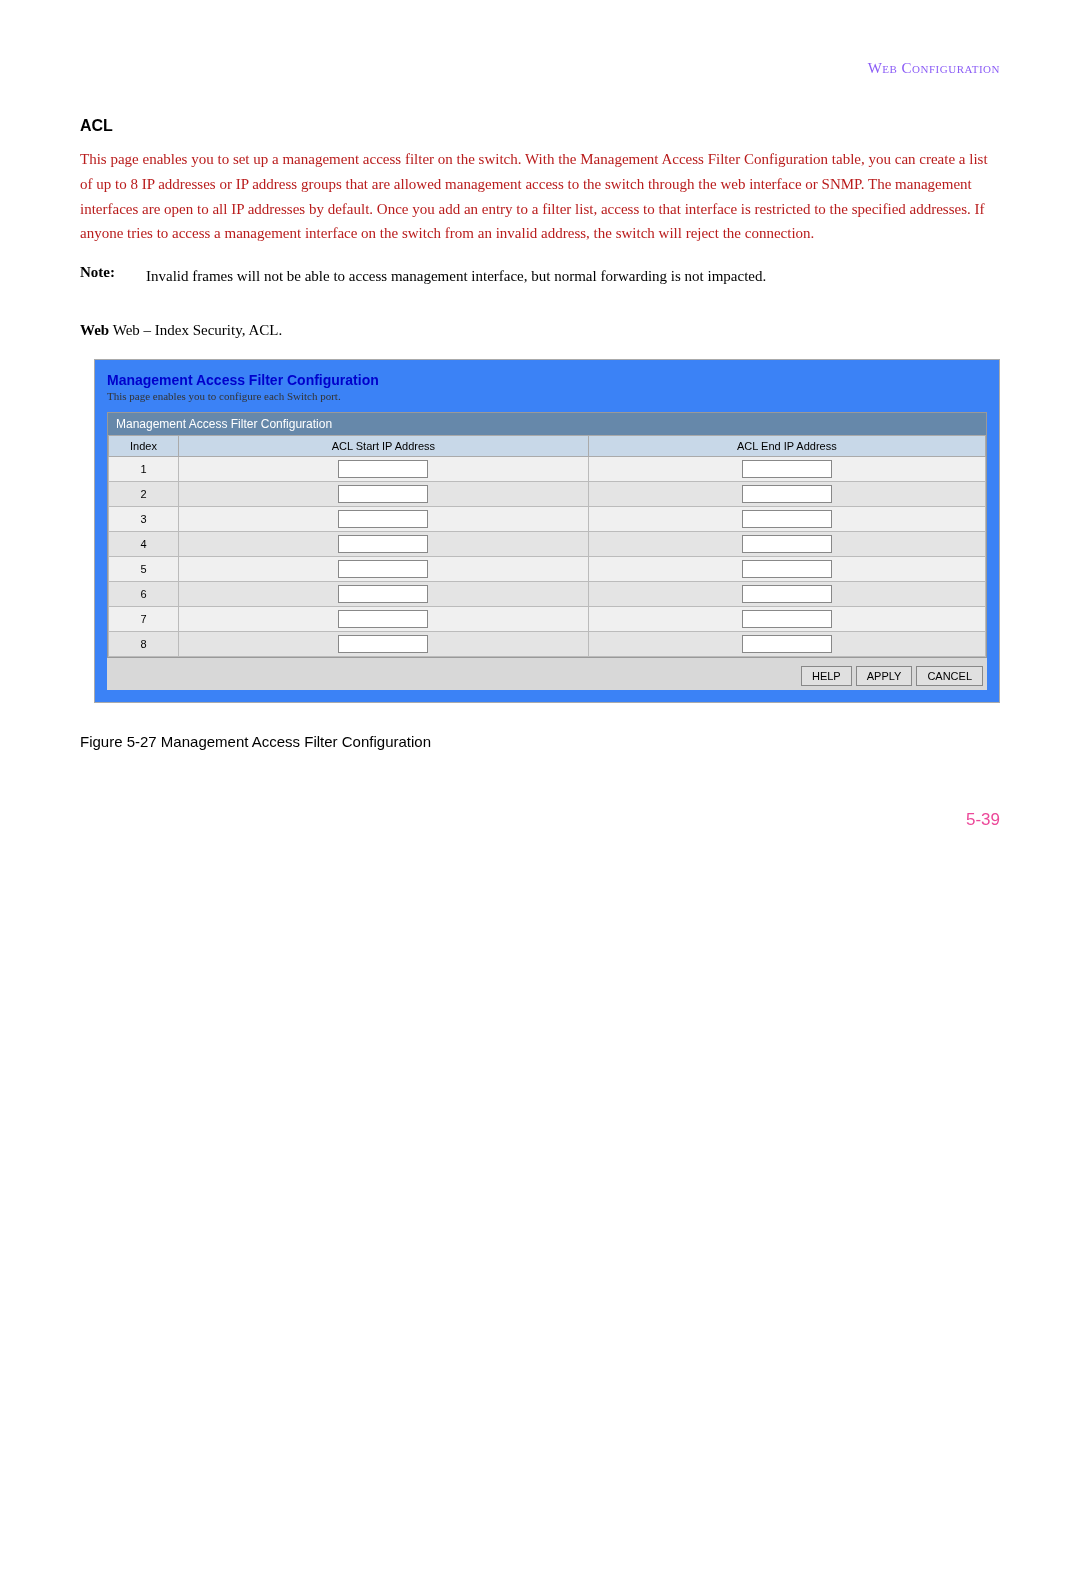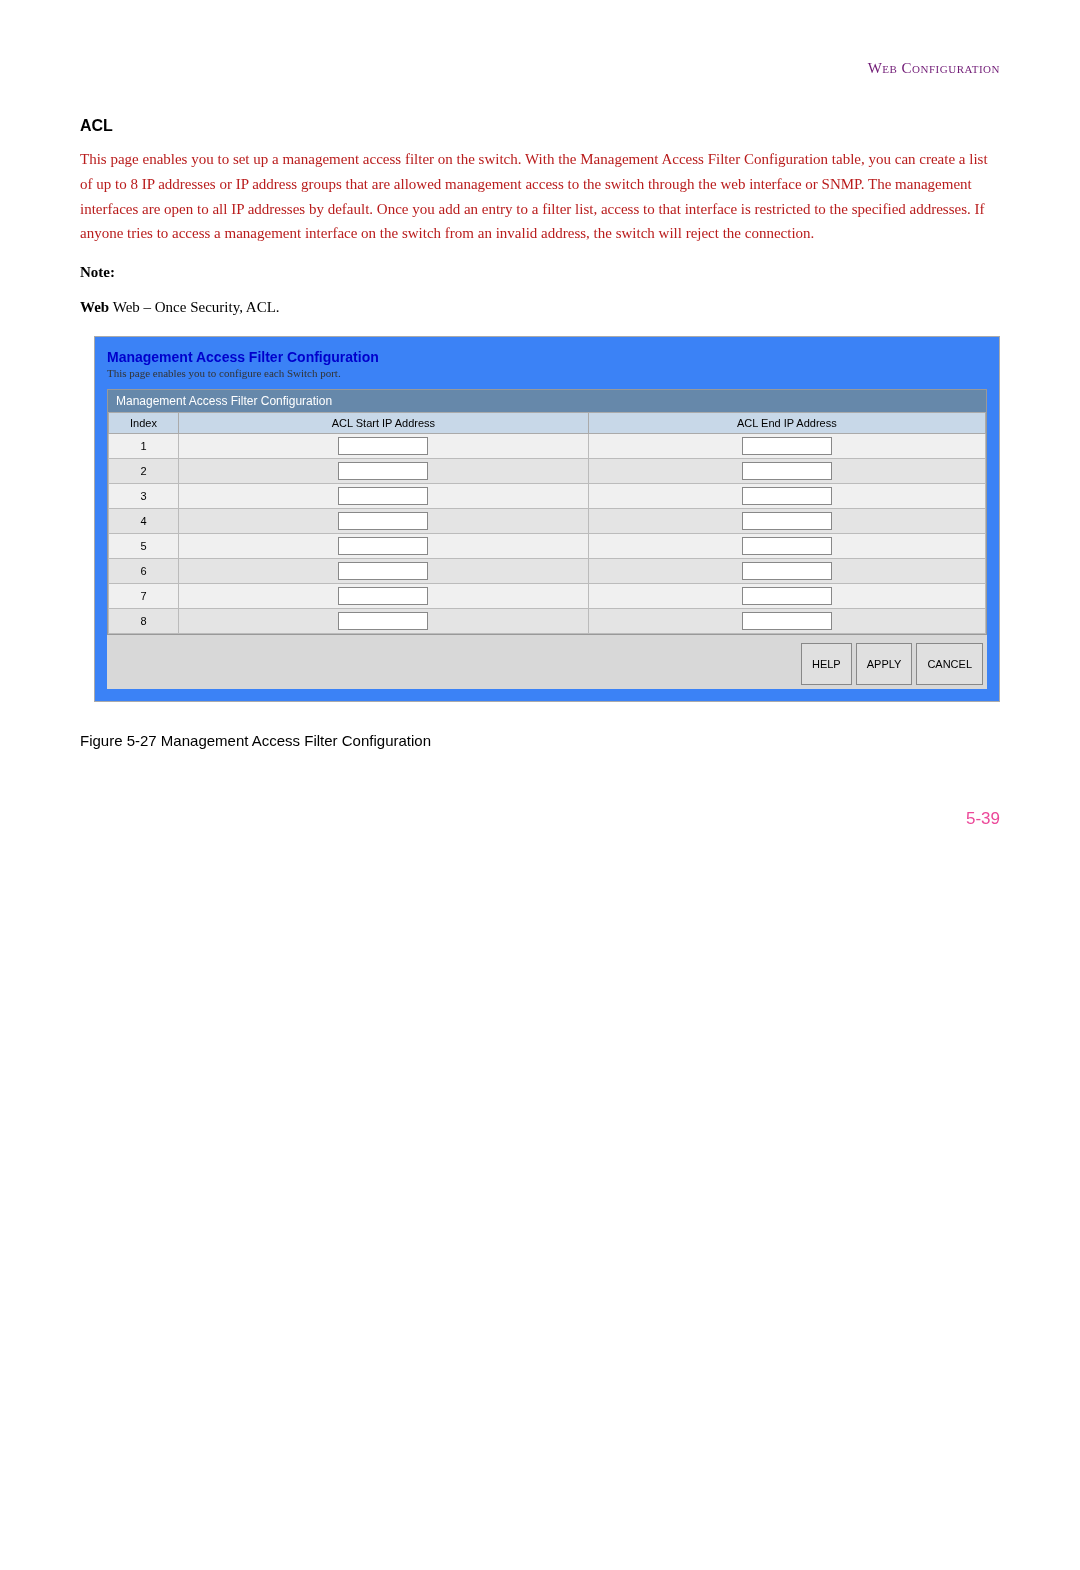--- a/index.html
+++ b/index.html
@@ -16,21 +16,21 @@
 
     .page-container {
       padding: 60px 80px 80px 80px;
       position: relative;
     }
 
     .header-title {
       text-align: right;
       font-style: italic;
       font-size: 15px;
-      color: #701a75;
+      color: #8b5cf6;
       margin-bottom: 40px;
       font-family: Georgia, serif;
       letter-spacing: 0.5px;
     }
 
     .header-title span.small-caps {
       font-variant: small-caps;
       font-style: normal;
     }
 
@@ -45,21 +45,21 @@
       font-size: 15px;
       line-height: 1.65;
       margin-bottom: 18px;
       font-family: Georgia, serif;
       color: #b91c1c;
     }
 
     .note-block {
       display: flex;
       gap: 16px;
-      margin-bottom: 18px;
+      margin-bottom: 34px;
       font-family: Georgia, serif;
     }
 
     .note-label {
       font-weight: bold;
       font-size: 15px;
       min-width: 50px;
       flex-shrink: 0;
     }
 
@@ -165,21 +165,21 @@
       display: flex;
       justify-content: flex-end;
       gap: 4px;
       padding: 8px 4px 4px 4px;
       background: #d8d8d8;
     }
 
     .action-btn {
       font-family: Arial, sans-serif;
       font-size: 11px;
-      padding: 14px 10px;
+      padding: 3px 10px;
       background: #e0e0e0;
       border: 1px solid #888;
       cursor: pointer;
       color: #000;
       min-width: 50px;
     }
 
     
     .figure-caption {
       text-align: left;
@@ -207,24 +207,25 @@
   <div class="header-title">
     <i><span class="small-caps">Web Configuration</span></i>
   </div>
 
   <div class="section-heading">ACL</div>
 
   <p class="body-text">This page enables you to set up a management access filter on the switch. With the Management Access Filter Configuration table, you can create a list of up to 8 IP addresses or IP address groups that are allowed management access to the switch through the web interface or SNMP. The management interfaces are open to all IP addresses by default. Once you add an entry to a filter list, access to that interface is restricted to the specified addresses. If anyone tries to access a management interface on the switch from an invalid address, the switch will reject the connection.</p>
 
   <div class="note-block">
     <span class="note-label">Note:</span>
+    <span class="note-text">Invalid frames will not be able to access management interface, but normal forwarding is not impacted.</span>
   </div>
 
   <p class="web-instruction">
-    <b>Web</b> <span style="font-weight:normal;">Web – Once Security, ACL.</span>
+    <b>Web</b> <span style="font-weight:normal;">Web – Index Security, ACL.</span>
   </p>
 
   <div class="ui-panel">
 
     <div class="panel-title">Management Access Filter Configuration</div>
 
     <div class="panel-subtitle">This page enables you to configure each Switch port.</div>
 
     <div class="config-table-wrapper">
 

